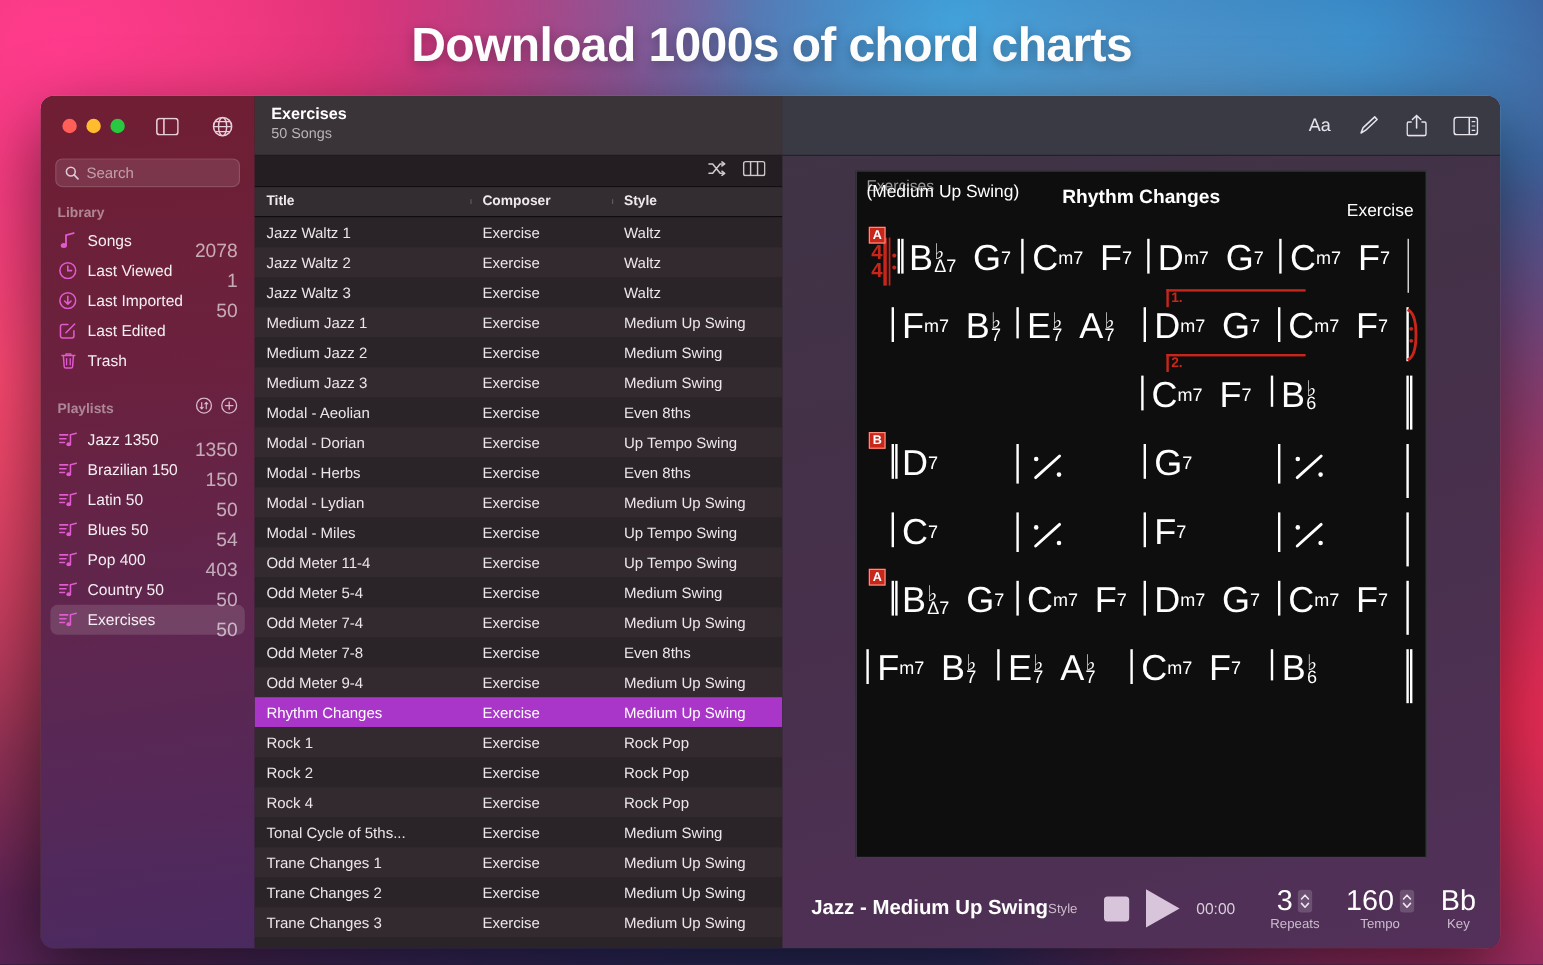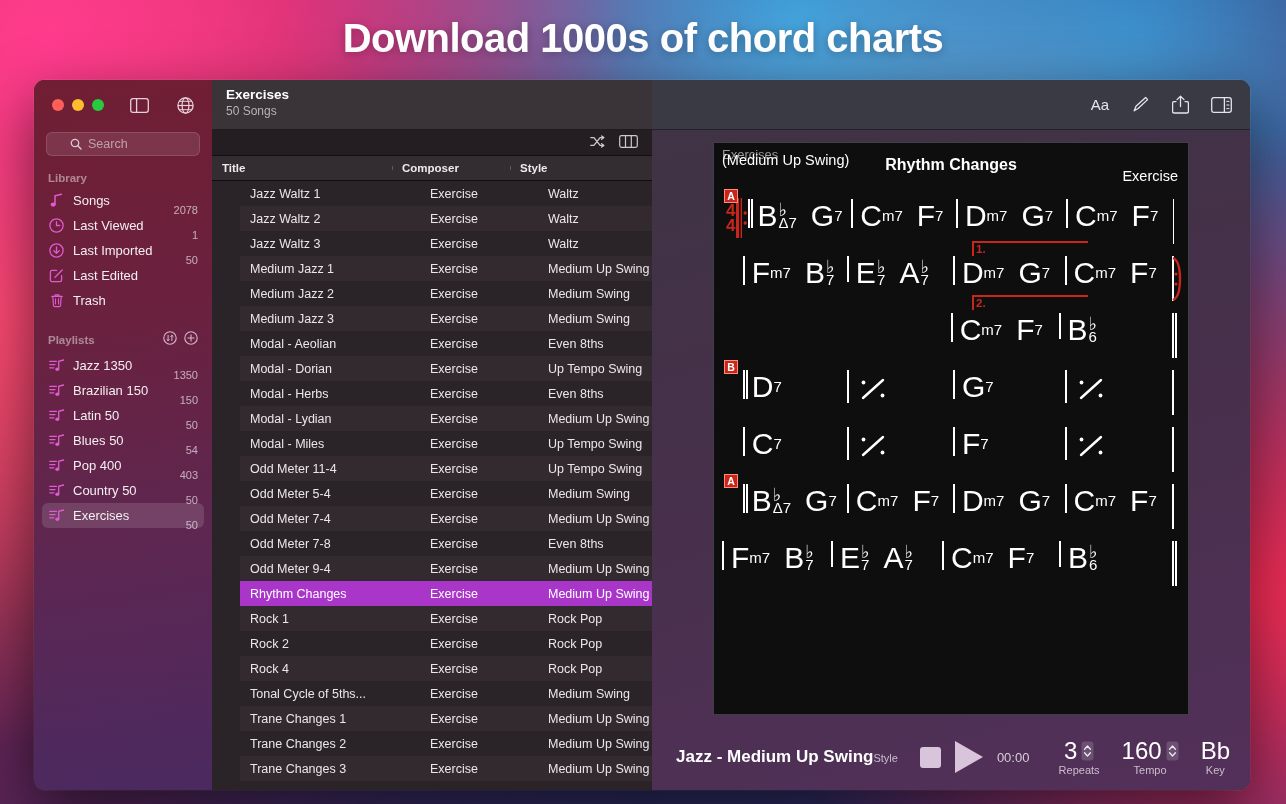--- a/index.html
+++ b/index.html
@@ -81,21 +81,21 @@
   .dot.yellow { background: #febc2e; }
   .dot.green { background: #28c840; }
   .win-tool { margin-left: 18px; opacity: 0.92; display:flex; align-items:center; }
   .win-tool + .win-tool { margin-left: 20px; }
 
   #search-wrap { padding: 2px 12px 0 12px; }
   #search-box {
     height: 24px; border-radius: 6px;
     background: rgba(255,255,255,0.10);
     border: 0.5px solid rgba(255,255,255,0.13);
-    display: flex; align-items: center; gap: 6px; padding: 0 23px;
+    display: flex; align-items: center; gap: 6px; padding: 0 7px;
   }
   #search-input-text { color: rgba(255,255,255,0.52); font-size: 12.5px; }
 
   .sec-label {
     color: rgba(255,255,255,0.46);
     font-size: 11.5px; font-weight: 600;
     padding: 16px 12px 4px 14px;
   }
   #playlists-head {
     display: flex; align-items: center; justify-content: space-between;
@@ -105,21 +105,21 @@
   .head-icons { display: flex; gap: 7px; align-items: center; }
 
   .nav-item {
     height: 25px; margin: 0 8px; padding: 0 6px;
     display: flex; align-items: center; gap: 8px;
     border-radius: 6px; cursor: default;
   }
   .nav-item.selected { background: rgba(255,255,255,0.13); }
   .nav-icon { width: 17px; flex: 0 0 17px; display: flex; align-items: center; justify-content: center; }
   .nav-label { color: #f4eef2; font-size: 13px; flex: 1; white-space: nowrap; overflow: hidden; text-overflow: ellipsis; }
-  .nav-count { color: rgba(255,255,255,0.62); font-size: 11px; margin-top: 18px; }
+  .nav-count { color: rgba(255,255,255,0.62); font-size: 16px; margin-top: 18px; }
 
   
   #center { width: 440px; flex: 0 0 440px; display: flex; flex-direction: column; background: #2a2328; min-width:0; }
   #center-header {
     height: 50px; background: #3a3338;
     padding: 7px 0 0 14px;
     border-bottom: 0.5px solid rgba(0,0,0,0.45);
   }
   #center-title { color: #ffffff; font-size: 13.5px; font-weight: bold; }
   #center-sub { color: #b9b2b6; font-size: 12px; margin-top: 2px; }
@@ -139,21 +139,21 @@
   }
   #table-head .th { padding-left: 10px; position: relative; }
   #table-head .th + .th::before{
     content:""; position:absolute; left:0; top:4px; bottom:4px; width:1px;
     background: rgba(255,255,255,0.22);
   }
   .col-title { width: 180px; flex: 0 0 180px; }
   .col-composer { width: 118px; flex: 0 0 118px; }
   .col-style { flex: 1; }
 
-  #table-body { flex: 1; overflow: hidden; padding-left: 28px; }
+  #table-body { flex: 1; overflow: hidden; }
   .row {
     height: 25px; display: flex; align-items: center;
     color: #ece6ea; font-size: 12.5px;
   }
   .row.alt { background: #322a2f; }
   .row.selected { background: #a936c9; color: #ffffff; }
   .row .cell { padding-left: 10px; white-space: nowrap; overflow: hidden; text-overflow: ellipsis; }
 
   
   #right { flex: 1; display: flex; flex-direction: column; min-width: 0;

